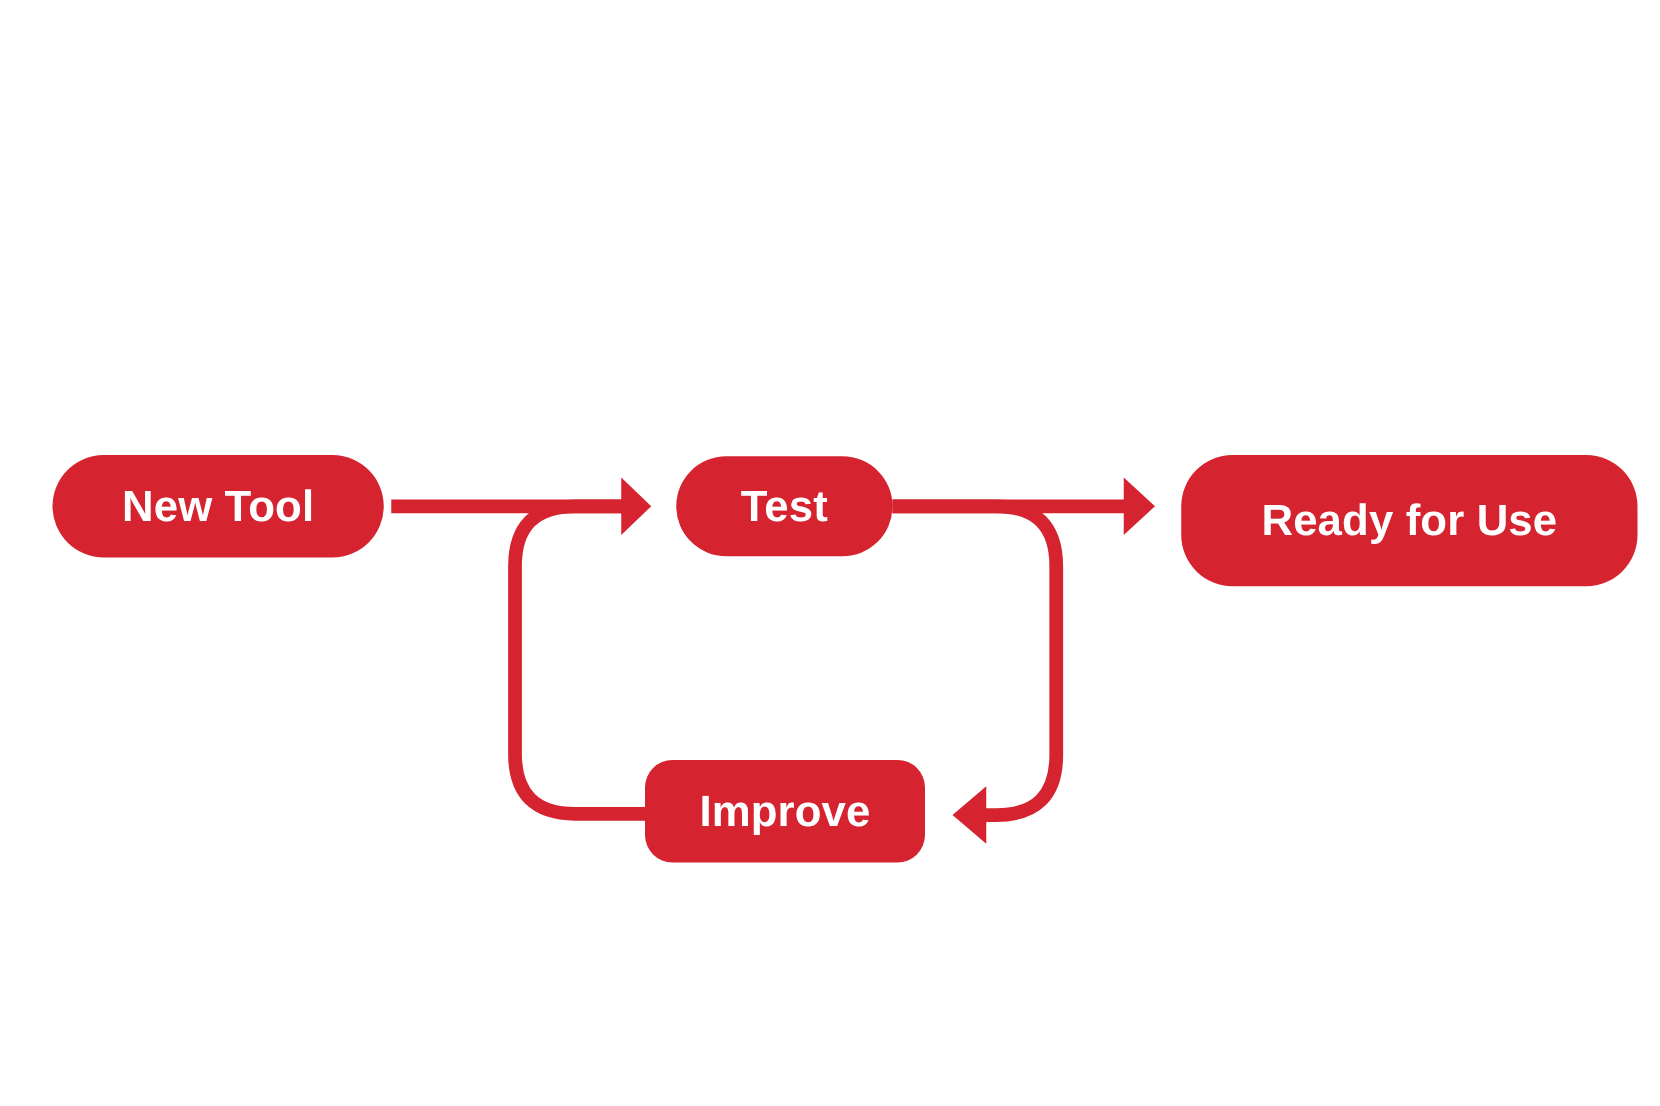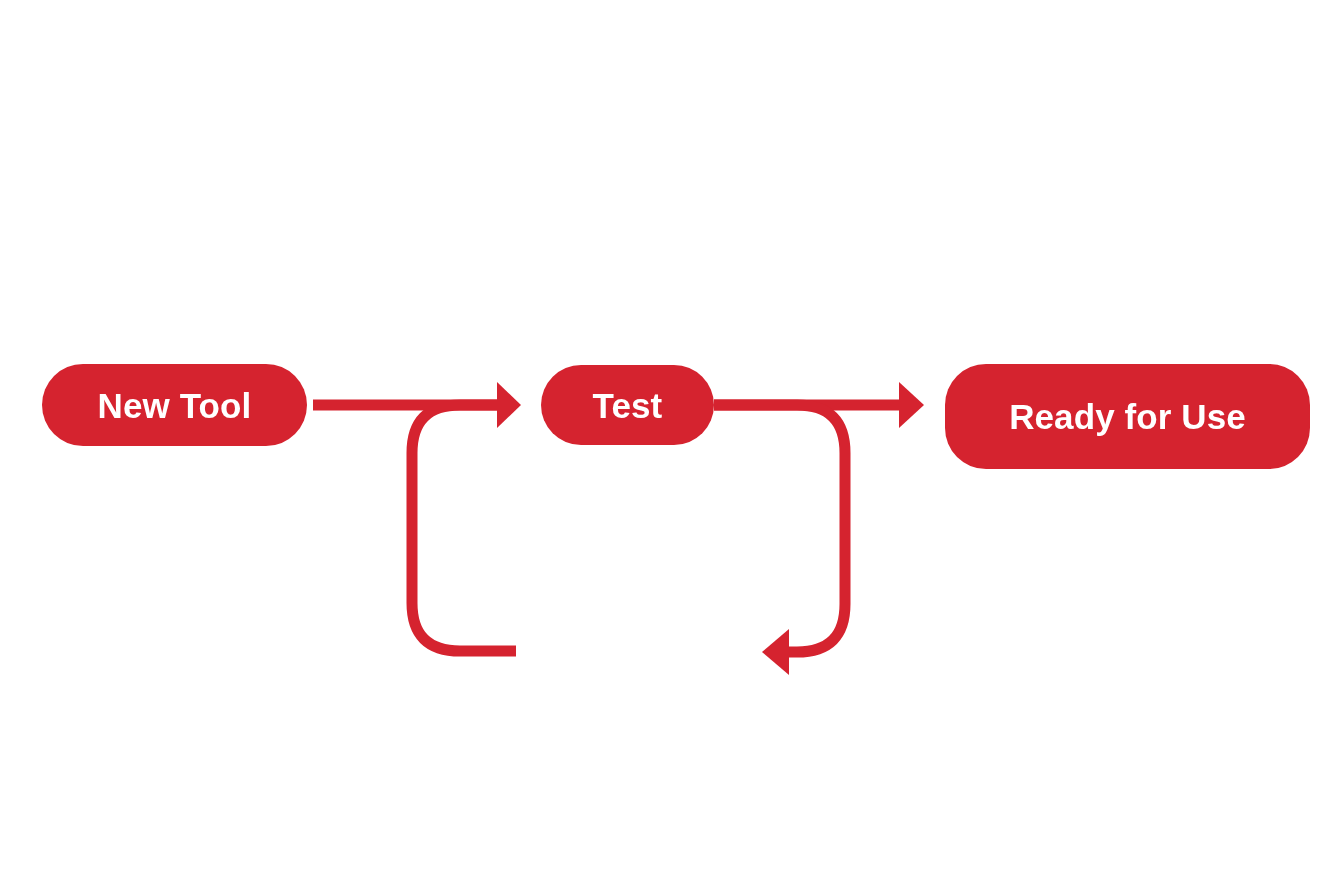--- a/index.html
+++ b/index.html
@@ -106,14 +106,17 @@
   </div>
 
   <div class="node" id="node-test">
     <span class="node-label">Test</span>
   </div>
 
   <div class="node" id="node-ready">
     <span class="node-label">Ready for Use</span>
   </div>
 
+  <div class="node" id="node-improve">
+    <span class="node-label">Improve</span>
+  </div>
 
 </div>
 
 </body></html>

